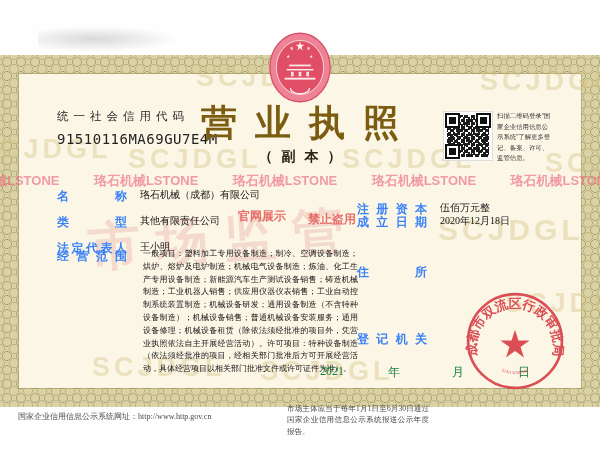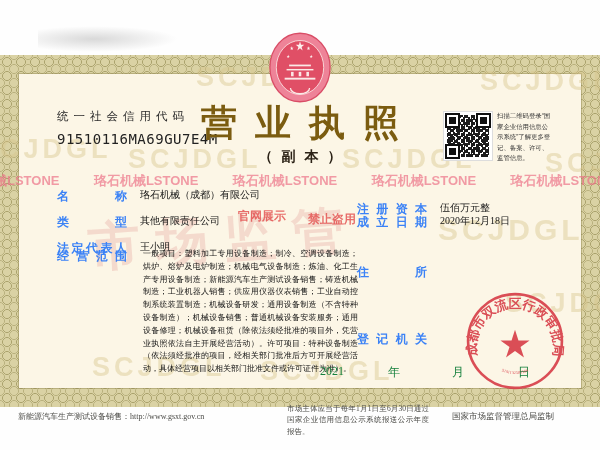--- a/index.html
+++ b/index.html
@@ -180,17 +180,16 @@
     <circle cx="50" cy="50" r="46" fill="none" stroke="#d8404a" stroke-width="2.6"></circle>
     <polygon points="50,39 53.4,49.4 64.3,49.4 55.4,55.8 58.8,66.1 50,59.7 41.2,66.1 44.6,55.8 35.7,49.4 46.6,49.4" fill="#d8404a"></polygon>
     <text font-size="12.5" font-weight="bold" fill="#d8404a">
       <textPath href="#sealArcTop" startOffset="50%" text-anchor="middle">成都市双流区行政审批局</textPath>
     </text>
     <text font-size="4.2" fill="#d8404a">
       <textPath href="#sealArcBottom" startOffset="50%" text-anchor="middle">5101132103186</textPath>
     </text>
   </svg>
 
-  <div class="foot foot-left">新能源汽车生产测试设备销售：http://www.gsxt.gov.cn</div>
+  <div class="foot foot-left">国家企业信用信息公示系统网址：http://www.http.gov.cn</div>
   <div class="foot foot-center">市场主体应当于每年1月1日至6月30日通过国家企业信用信息公示系统报送公示年度报告。</div>
-  <div class="foot foot-right">国家市场监督管理总局监制</div>
 
 </div>
 
 </body></html>

